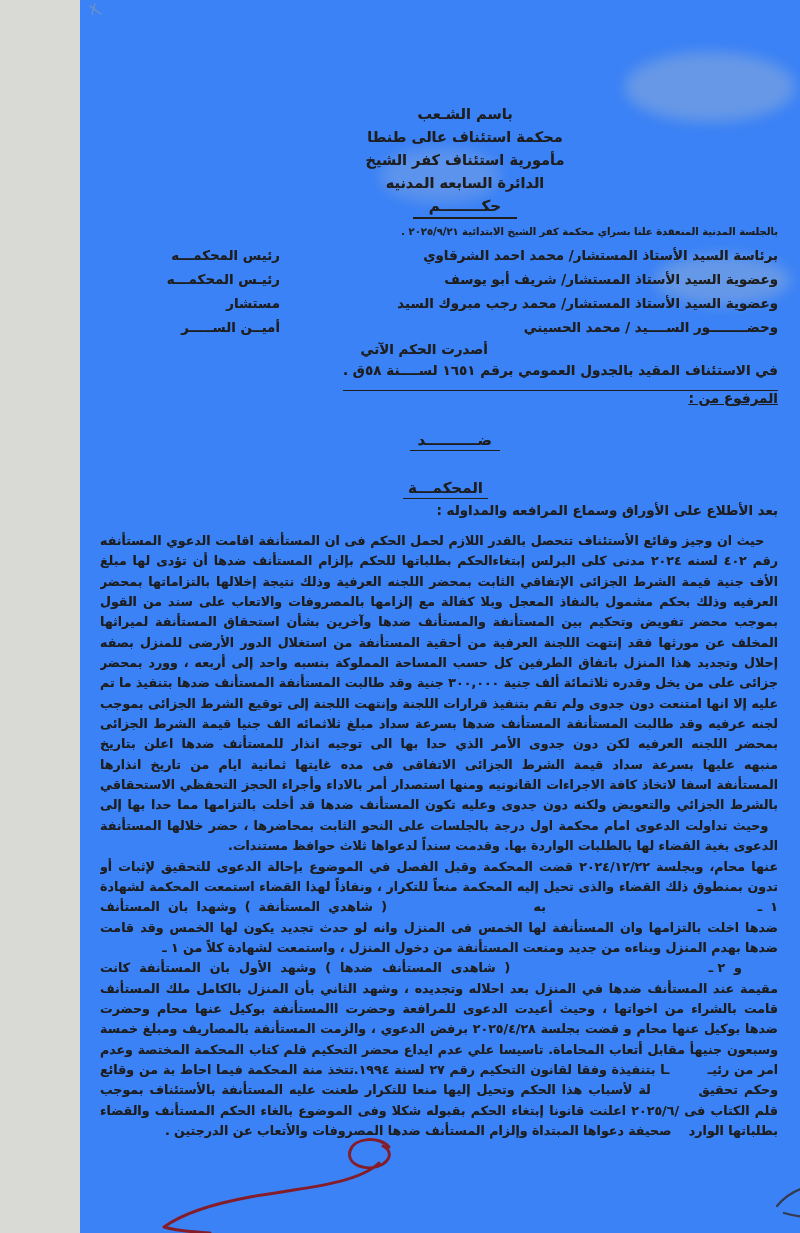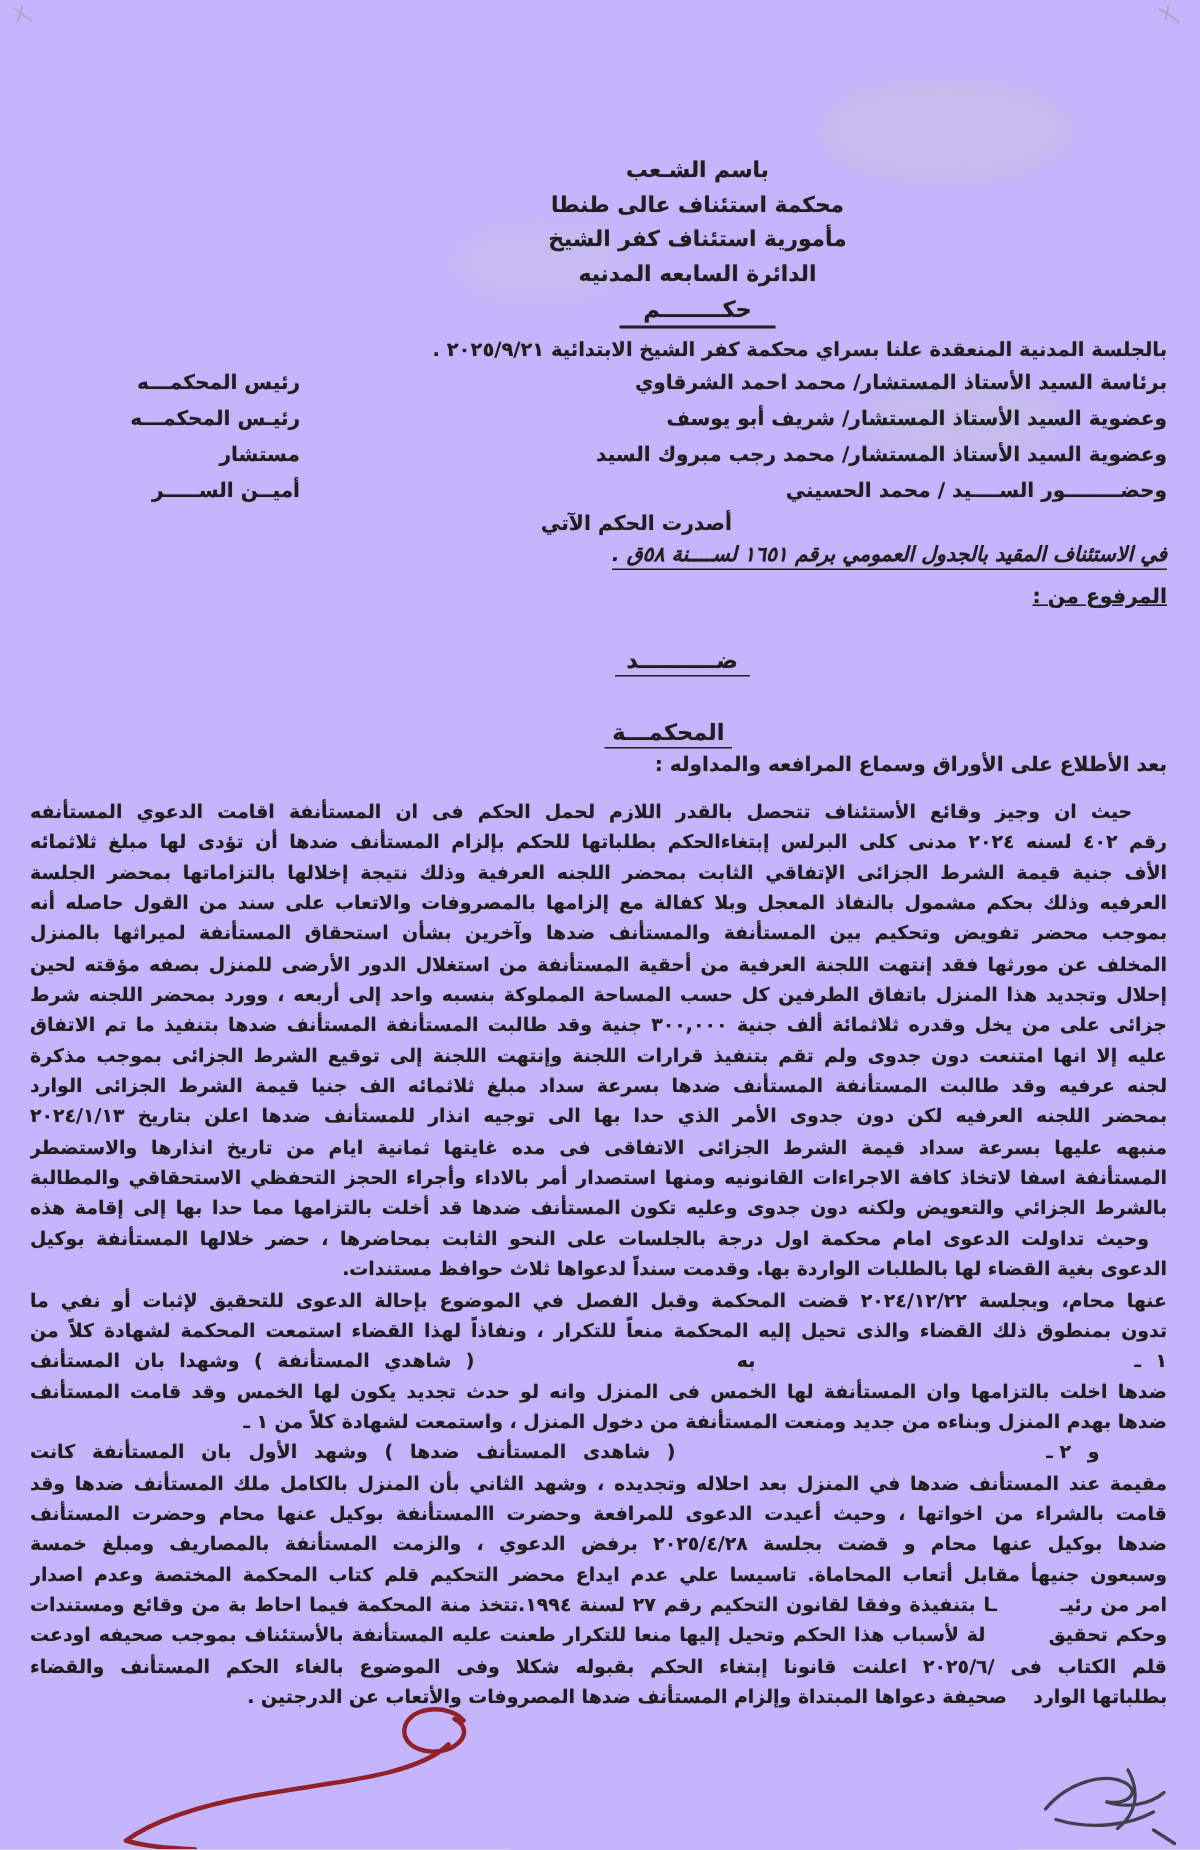--- a/index.html
+++ b/index.html
@@ -1,35 +1,35 @@
 <!DOCTYPE html>
 <html lang="ar" dir="rtl"><head>
 <meta charset="utf-8">
 <style>
   html,body{margin:0;padding:0;background:#d9d9d5;}
   .page{
-    position:relative;width:800px;height:1233px;overflow:hidden;
-    background-color:#c4b5fd;
+    position:relative;width:720px;height:1233px;overflow:hidden;
+    background-color:#3b82f6;
     font-family:"DejaVu Sans",sans-serif;
     color:#1e1e1e;direction:rtl;
     text-shadow:0 0 .5px rgba(25,25,25,.45);
   }
   .smudge{position:absolute;border-radius:50%;filter:blur(7px);pointer-events:none;}
   .header{position:absolute;top:103px;right:175px;width:320px;text-align:center;
     font-weight:700;font-size:14.5px;line-height:23px;}
   .hukm{display:inline-block;margin-top:1px;font-size:15px;padding:0 16px 1px;
     border-bottom:2px solid #1e1e1e;line-height:20px;}
-  .session{position:absolute;top:226px;right:22px;font-weight:700;font-size:13px;}
+  .session{position:absolute;top:226px;right:22px;font-weight:700;font-size:10px;}
   .panel{position:absolute;top:248px;right:22px;left:58px;}
   .prow{display:flex;justify-content:space-between;align-items:baseline;
     height:23.9px;font-weight:700;font-size:13.4px;}
   .pl{width:142px;flex:none;}
   .issued{position:absolute;top:341px;right:312px;font-weight:700;font-size:13.5px;}
   .caseline{position:absolute;top:362px;right:22px;font-weight:700;font-size:13.6px;
-    border-bottom:1.6px solid #1e1e1e;padding-bottom:1px;font-style:italic;}
+    border-bottom:1.6px solid #1e1e1e;padding-bottom:12px;}
   .raised{position:absolute;top:390px;right:22px;font-weight:700;font-size:13.6px;text-decoration:underline;}
   .dad{position:absolute;top:431px;right:300px;font-weight:700;font-size:15px;
     border-bottom:1.8px solid #1e1e1e;padding:0 8px 1px;}
   .courth{position:absolute;top:479px;right:312px;font-weight:700;font-size:15px;
     border-bottom:1.8px solid #1e1e1e;padding:0 5px 1px;}
   .preamble{position:absolute;top:503px;right:22px;font-weight:700;font-size:13.4px;}
   .bodytxt{position:absolute;top:531px;right:22px;left:20px;font-weight:700;
     font-size:12.6px;color:#1d1d1d;}
   .bl{line-height:20.35px;height:20.35px;overflow:hidden;
     text-align:justify;text-align-last:justify;}

